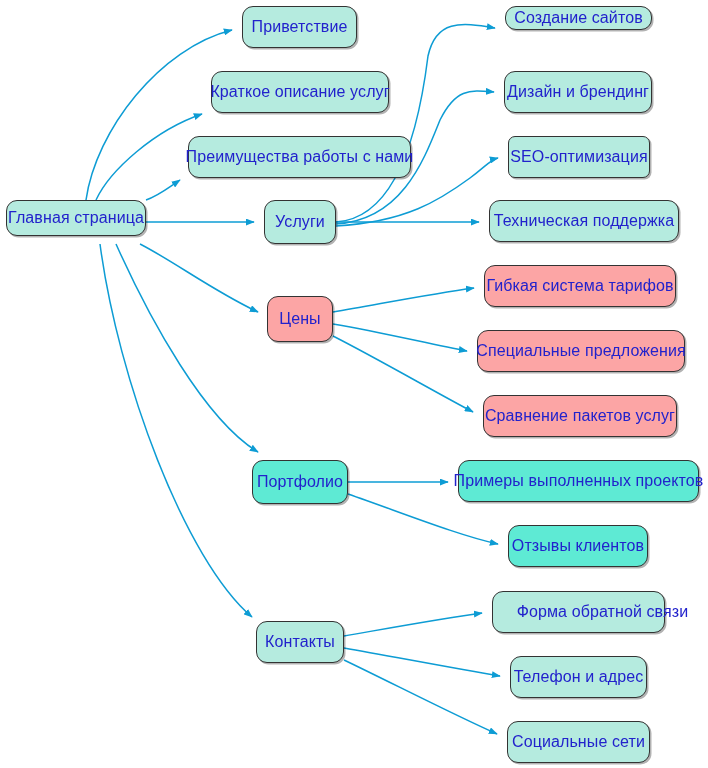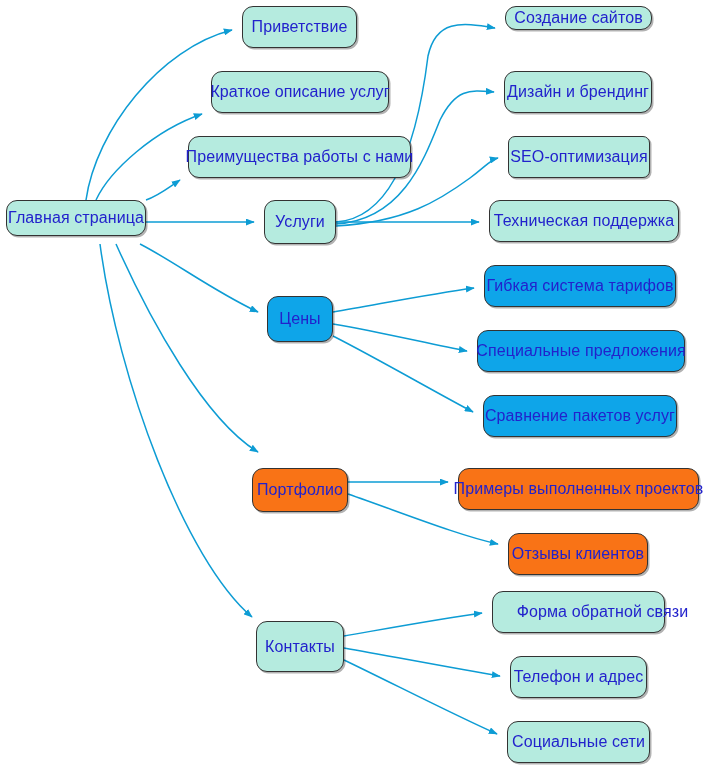--- a/index.html
+++ b/index.html
@@ -38,22 +38,22 @@
     line-height: 1;
     white-space: nowrap;
     letter-spacing: 0.1px;
     box-shadow: 1.5px 1.5px 0 rgba(0,0,0,0.30);
   }
   .node-label {
     display: block;
     pointer-events: none;
   }
   .fill-teal   { background: #b5ebdf; }
-  .fill-green  { background: #0ea5e9; }
-  .fill-blue   { background: #f97316; margin-top: 8px; }
+  .fill-green  { background: #fca5a5; }
+  .fill-blue   { background: #5eead4; }
 </style>
 </head>
 <body>
 
 <div id="diagram-root">
   <svg id="edge-layer" viewBox="0 0 708 768" xmlns="http://www.w3.org/2000/svg">
     <defs>
       <marker id="arrowhead" markerWidth="9" markerHeight="7" refX="8.2" refY="3.5" orient="auto" markerUnits="userSpaceOnUse">
         <polygon points="0,0 9,3.5 0,7" fill="#0d9cd4"></polygon>
       </marker>
@@ -95,21 +95,21 @@
       </div>
       <div class="node fill-teal" style="left: 264px; top: 200px; width: 72px; height: 44px;">
         <span class="node-label">Услуги</span>
       </div>
       <div class="node fill-green" style="left: 267px; top: 296px; width: 66px; height: 46px;">
         <span class="node-label">Цены</span>
       </div>
       <div class="node fill-blue" style="left: 252px; top: 460px; width: 96px; height: 44px;">
         <span class="node-label">Портфолио</span>
       </div>
-      <div class="node fill-teal" style="left: 256px; top: 621px; width: 88px; height: 51px;">
+      <div class="node fill-teal" style="left: 256px; top: 621px; width: 88px; height: 42px;">
         <span class="node-label">Контакты</span>
       </div>
       <div class="node fill-teal" style="left: 505px; top: 6px; width: 147px; height: 24px;">
         <span class="node-label">Создание сайтов</span>
       </div>
       <div class="node fill-teal" style="left: 504px; top: 71px; width: 148px; height: 42px;">
         <span class="node-label">Дизайн и брендинг</span>
       </div>
       <div class="node fill-teal" style="left: 508px; top: 136px; width: 142px; height: 42px; border-radius: 7px;">
         <span class="node-label">SEO-оптимизация</span>

